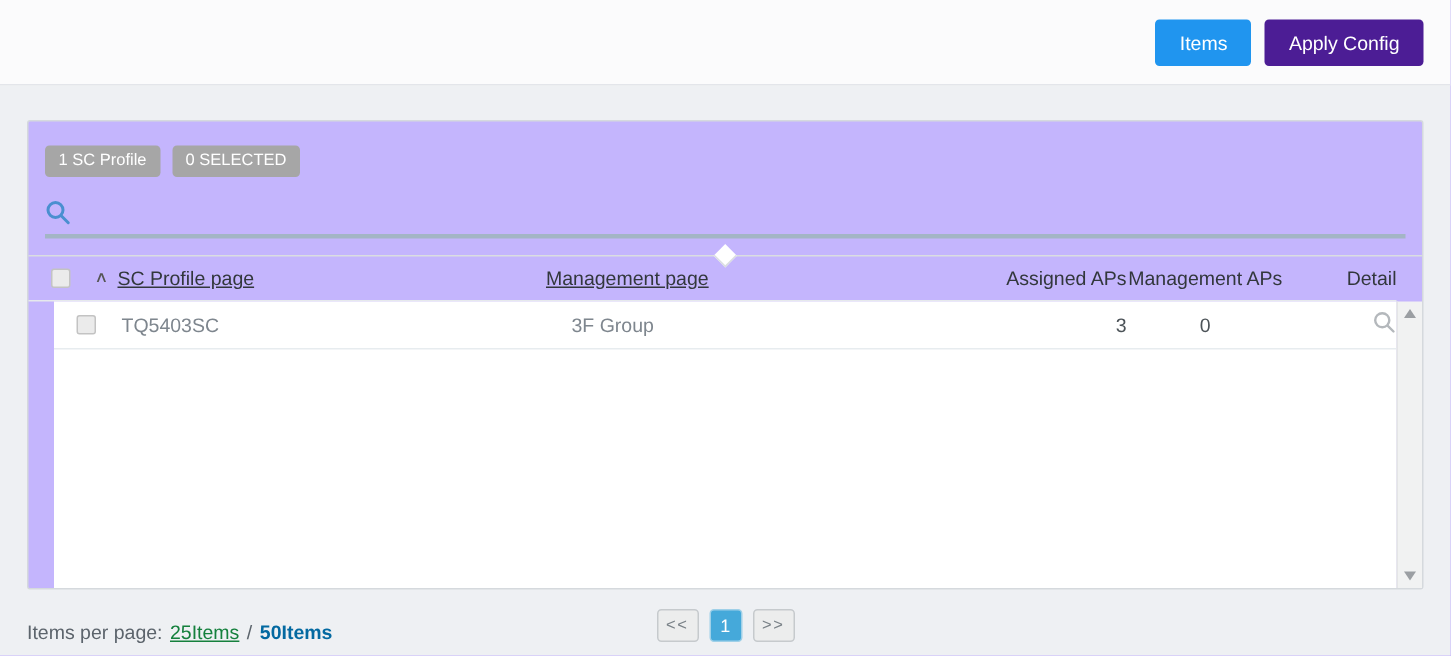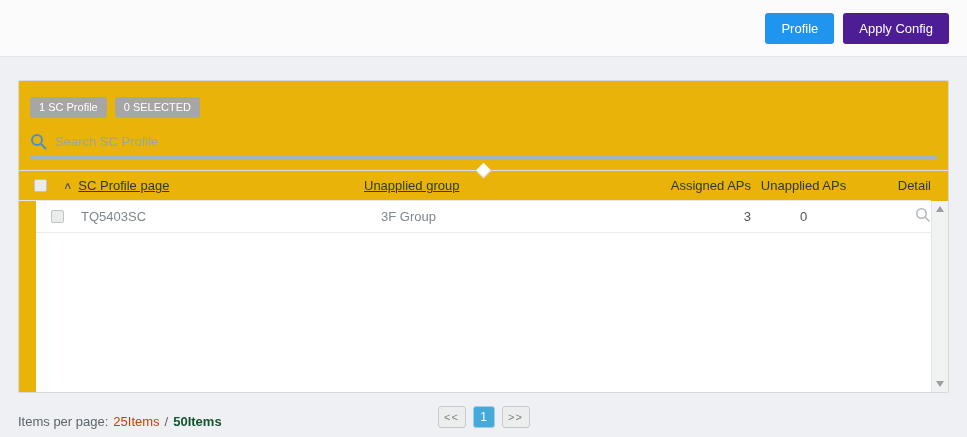--- a/index.html
+++ b/index.html
@@ -32,21 +32,21 @@
     cursor:pointer;
     line-height:15px;
   }
   .btn-create { background:#2095ef; }
   .btn-apply  { background:#4c1d95; }
 
   
   .content { padding:23px 18px 0 18px; }
 
   .panel {
-    background:#eab308;
+    background:#c4b5fd;
     border:1px solid #d5d9dd;
     border-radius:2px;
     height:313px;
     display:flex;
     flex-direction:column;
   }
 
   
   .badge-row { padding:16px 11px 0 11px; display:flex; gap:8px; }
   .badge {
@@ -161,22 +161,22 @@
   }
   .items-per-page {
     position:absolute;
     left:0; top:4px;
     height:28px;
     display:flex;
     align-items:center;
     gap:5px;
     color:#5c646c;
   }
-  .ipp-link { color:#c2410c; cursor:pointer; }
-  .ipp-current { color:#14532d; font-weight:bold; }
+  .ipp-link { color:#15803d; text-decoration:underline; cursor:pointer; }
+  .ipp-current { color:#0369a1; font-weight:bold; }
   .pagination { display:flex; align-items:center; gap:7px; }
   .page-btn {
     min-width:28px;
     height:22px;
     background:#eceded;
     border:1px solid #c6cacd;
     border-radius:3px;
     color:#7a8288;
     font-size:11px;
     font-family:inherit;
@@ -189,59 +189,58 @@
     border-color:#9fd0e8;
     color:#fff;
     font-size:12px;
     letter-spacing:0;
   }
 </style>
 </head>
 <body>
 
 <div class="topbar">
-  <button class="btn btn-create">Profile</button>
+  <button class="btn btn-create">Items</button>
   <button class="btn btn-apply">Apply Config</button>
 </div>
 
 <div class="content">
   <div class="panel">
 
     <div class="badge-row">
       <span class="badge">1 SC Profile</span>
       <span class="badge">0 SELECTED</span>
     </div>
 
     <div class="search-row">
       <span>
         <svg width="17" height="17" viewBox="0 0 17 17">
           <circle cx="7" cy="7" r="5" fill="none" stroke="#4a8fd0" stroke-width="2"></circle>
           <line x1="11" y1="11" x2="15.5" y2="15.5" stroke="#4a8fd0" stroke-width="2" stroke-linecap="round"></line>
         </svg>
       </span>
-      <input class="search-input" type="text" placeholder="Search SC Profile" style="">
     </div>
 
     <div class="notch-sep">
       <span class="notch"></span>
     </div>
 
     <div class="cols thead">
       <span class="col-check">
         <span class="checkbox"></span>
       </span>
       <span class="col-name">
         <span class="sort-glyph">∧</span>
         <span class="th-link">SC Profile page</span>
       </span>
       <span class="col-group">
-        <span class="th-link">Unapplied group</span>
+        <span class="th-link">Management page</span>
       </span>
       <span class="col-assigned">Assigned APs</span>
-      <span class="col-unapplied">Unapplied APs</span>
+      <span class="col-unapplied">Management APs</span>
       <span class="col-detail">Detail</span>
     </div>
 
     <div class="table-body">
       <div class="rows-area">
         <div class="cols trow">
           <span class="col-check">
             <span class="checkbox"></span>
           </span>
           <span class="col-name">

